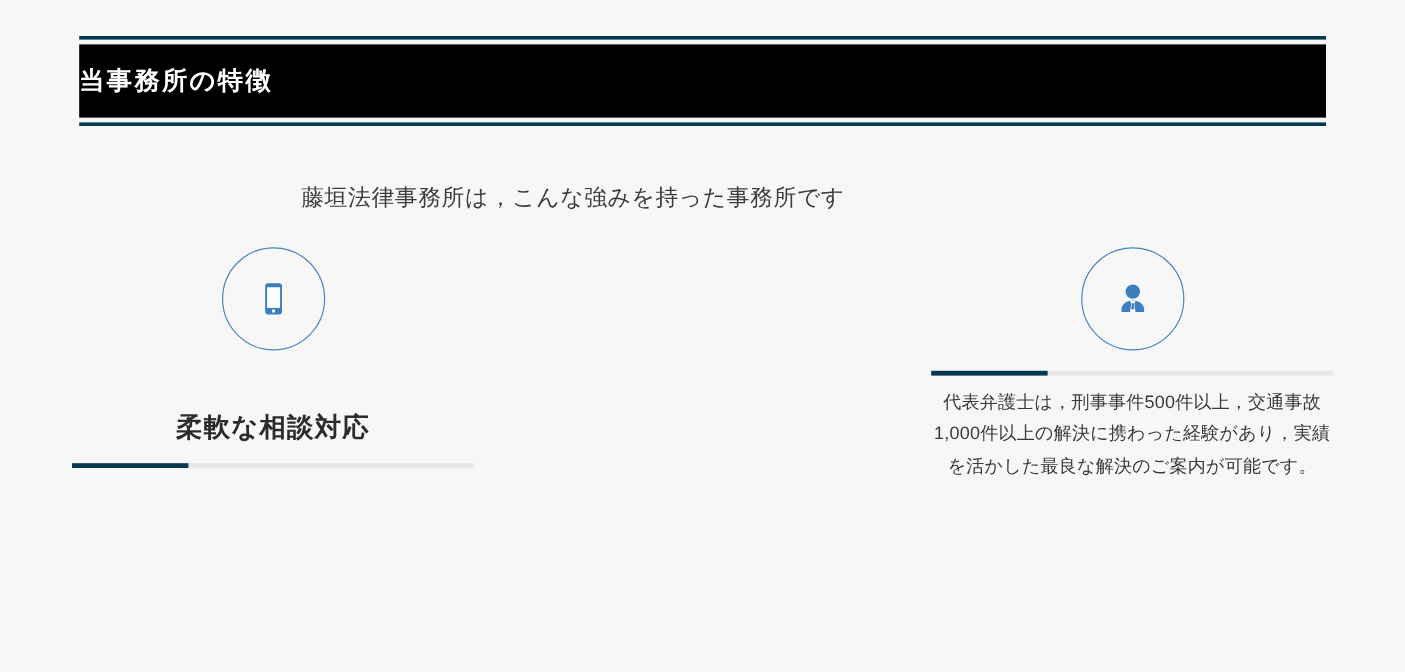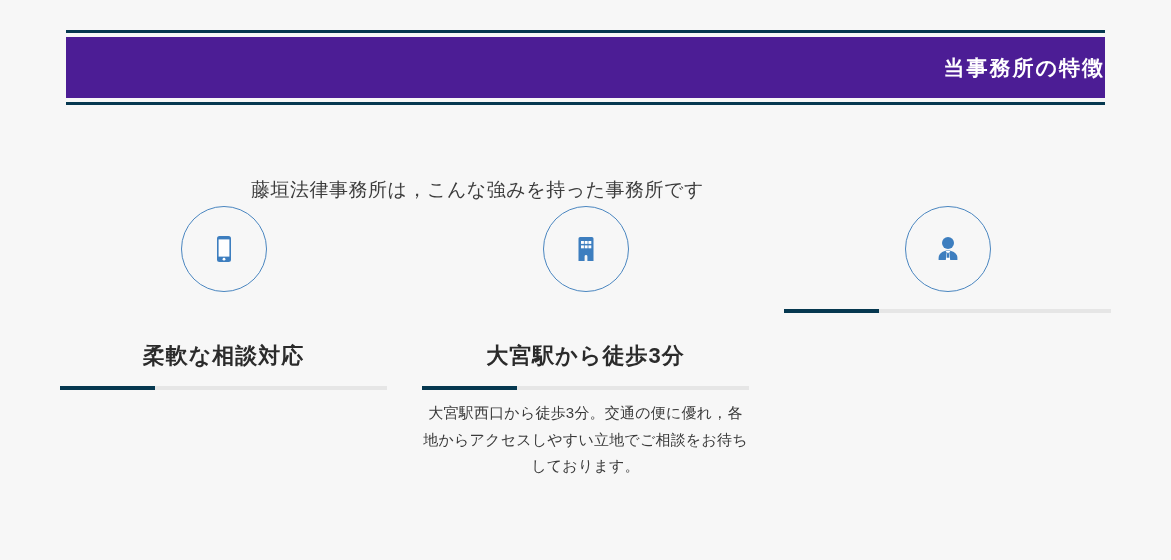--- a/index.html
+++ b/index.html
@@ -33,45 +33,44 @@
     width: 100%;
     height: 3px;
     background: #063850;
   }
   .banner-rule.top { margin-bottom: 4px; }
   .banner-rule.bottom { margin-top: 4px; }
 
   .banner {
     width: 100%;
     height: 61px;
-    background: #4c1d95;
+    background: #000000;
     display: flex;
     align-items: center;
-    justify-content: flex-end;
+    justify-content: flex-start;
   }
   .banner-title {
     color: #ffffff;
     font-size: 21px;
     font-weight: bold;
     letter-spacing: 2px;
     line-height: 1;
   }
 
   
   .subtitle {
     position: absolute;
     left: 0;
     top: 153px;
     width: 955px;
     text-align: center;
     font-size: 19px;
     color: #3c3c3c;
     letter-spacing: 0.5px;
     line-height: 1.4;
-    margin-top: 24px;
   }
 
   
   .features {
     position: absolute;
     left: 60px;
     top: 206px;
     width: 1051px;
     display: flex;
     justify-content: space-between;
@@ -159,47 +158,30 @@
             <rect x="10" y="4" width="14" height="26" rx="2.5" ry="2.5" fill="#3d7ebf"></rect>
             <rect x="11.6" y="7.4" width="10.8" height="17.2" fill="#ffffff"></rect>
             <circle cx="17" cy="27.2" r="1.4" fill="#ffffff"></circle>
           </svg>
         </span>
       </div>
       <div class="feature-title">柔軟な相談対応</div>
       <div class="divider"></div>
     </div>
 
-    <div class="feature">
-      <div class="icon-circle">
-        <span>
-          <svg width="34" height="34" viewBox="0 0 34 34" aria-hidden="true">
-            <path d="M9.5 6.5a1.6 1.6 0 0 1 1.6-1.6h11.8a1.6 1.6 0 0 1 1.6 1.6V29h-6.1v-4.6a1.4 1.4 0 0 0-2.8 0V29H9.5z" fill="#3d7ebf"></path>
-            <rect x="12" y="9" width="2.9" height="2.9" fill="#ffffff"></rect>
-            <rect x="15.7" y="9" width="2.9" height="2.9" fill="#ffffff"></rect>
-            <rect x="19.4" y="9" width="2.9" height="2.9" fill="#ffffff"></rect>
-            <rect x="12" y="13.4" width="2.9" height="2.9" fill="#ffffff"></rect>
-            <rect x="15.7" y="13.4" width="2.9" height="2.9" fill="#ffffff"></rect>
-            <rect x="19.4" y="13.4" width="2.9" height="2.9" fill="#ffffff"></rect>
-          </svg>
-        </span>
-      </div>
-      <div class="feature-title">大宮駅から徒歩3分</div>
-      <div class="divider"></div>
-      <div class="feature-body">大宮駅西口から徒歩3分。交通の便に優れ，各地からアクセスしやすい立地でご相談をお待ちしております。</div>
-    </div>
 
     <div class="feature">
       <div class="icon-circle">
         <span>
           <svg width="34" height="34" viewBox="0 0 34 34" aria-hidden="true">
             <circle cx="17" cy="11" r="6" fill="#3d7ebf"></circle>
             <path d="M17 18.4c-5.2 0-9.4 3.3-9.4 7.4V28h18.8v-2.2c0-4.1-4.2-7.4-9.4-7.4z" fill="#3d7ebf"></path>
             <path d="M14.6 18.9h4.8l-1.1 1.7.9 7.4h-4.4l.9-7.4z" fill="#ffffff"></path>
             <path d="M16.2 20.7h1.6l.55 5.1h-2.7z" fill="#3d7ebf"></path>
           </svg>
         </span>
       </div>
       <div class="divider"></div>
+      <div class="feature-body">代表弁護士は，刑事事件500件以上，交通事故1,000件以上の解決に携わった経験があり，実績を活かした最良な解決のご案内が可能です。</div>
     </div>
 
   </div>
 </div>
 
 </body></html>

